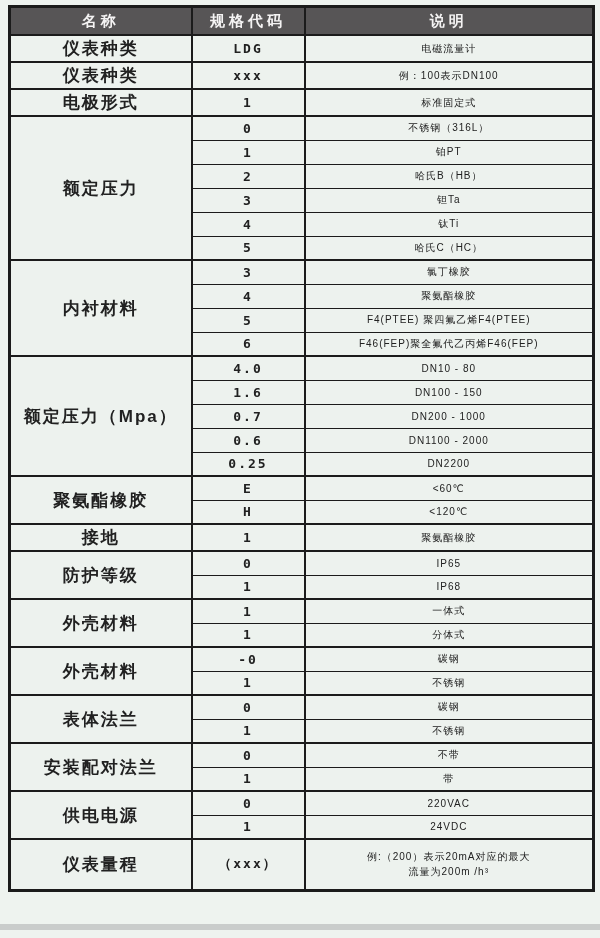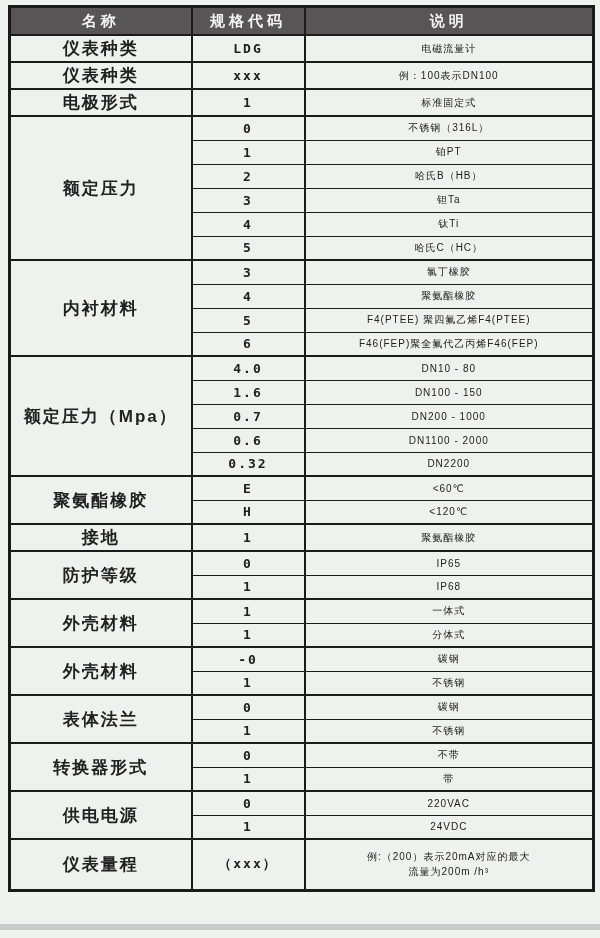--- a/index.html
+++ b/index.html
@@ -161,21 +161,21 @@
         </tr>
         <tr class="">
           <td class="code-cell">0.7</td>
           <td class="desc-cell">DN200 - 1000</td>
         </tr>
         <tr class="">
           <td class="code-cell">0.6</td>
           <td class="desc-cell">DN1100 - 2000</td>
         </tr>
         <tr class="">
-          <td class="code-cell">0.32</td>
+          <td class="code-cell">0.25</td>
           <td class="desc-cell">DN2200</td>
         </tr>
         <tr class="group-start">
           <td class="name-cell" rowspan="2">聚氨酯橡胶</td>
           <td class="code-cell">E</td>
           <td class="desc-cell">&lt;60℃</td>
         </tr>
         <tr class="">
           <td class="code-cell">H</td>
           <td class="desc-cell">&lt;120℃</td>
@@ -215,21 +215,21 @@
         <tr class="group-start">
           <td class="name-cell" rowspan="2">表体法兰</td>
           <td class="code-cell">0</td>
           <td class="desc-cell">碳钢</td>
         </tr>
         <tr class="">
           <td class="code-cell">1</td>
           <td class="desc-cell">不锈钢</td>
         </tr>
         <tr class="group-start">
-          <td class="name-cell" rowspan="2">转换器形式</td>
+          <td class="name-cell" rowspan="2">安装配对法兰</td>
           <td class="code-cell">0</td>
           <td class="desc-cell">不带</td>
         </tr>
         <tr class="">
           <td class="code-cell">1</td>
           <td class="desc-cell">带</td>
         </tr>
         <tr class="group-start">
           <td class="name-cell" rowspan="2">供电电源</td>
           <td class="code-cell">0</td>

